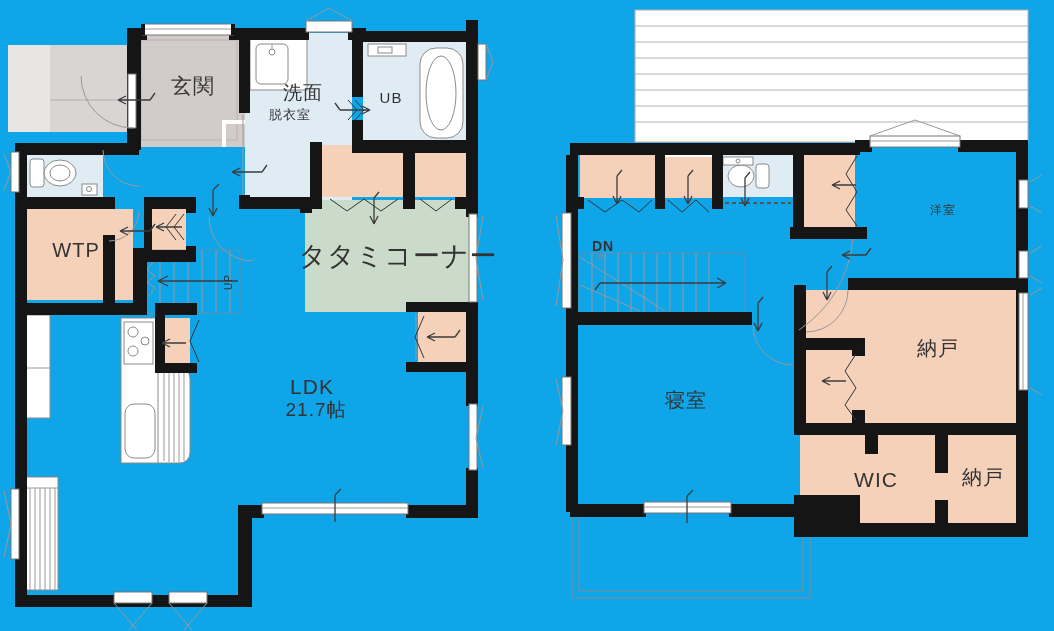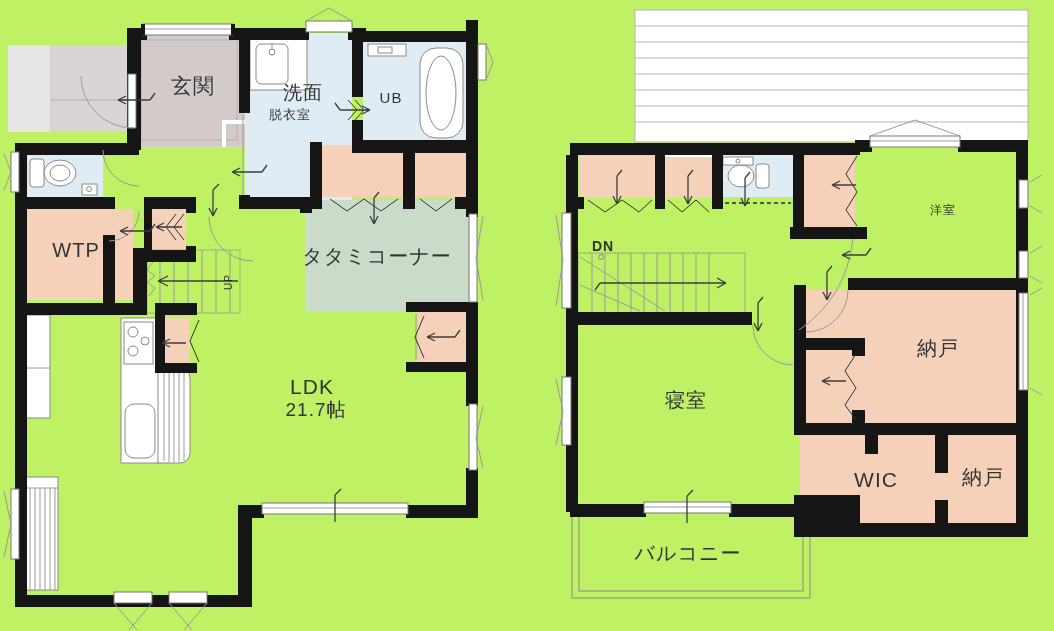--- a/index.html
+++ b/index.html
@@ -1,16 +1,16 @@
 <!DOCTYPE html>
 <html style="--wall: #151515; --peach: #f5d1ba; --blue: #e0ecf4; --green: #cbdbc9; --genkan: #d2cbca; --porch: #d9d5d5; --porchlight: #e8e5e5;"><head>
 <meta charset="utf-8">
 <style>
   html,body{margin:0;padding:0;background:#fff;}
-  #canvas{position:relative;width:1054px;height:631px;background:#bef264;overflow:hidden;
+  #canvas{position:relative;width:1054px;height:631px;background:#0ea5e9;overflow:hidden;
           font-family:"Liberation Sans","DejaVu Sans",sans-serif;}
   #plan-svg{position:absolute;left:0;top:0;}
   .wall{fill:var(--wall);}
   .peach{fill:var(--peach);}
   .blue{fill:var(--blue);}
   .green{fill:var(--green);}
   .genkan{fill:var(--genkan);}
   .porch{fill:var(--porch);}
   .porchlight{fill:var(--porchlight);}
   .fix{fill:#ffffff;stroke:#8a8a8a;stroke-width:1;}
@@ -324,25 +324,24 @@
       <path d="M758,303 L758,331 M758,331 L754,323 M758,331 L762,323 M758,303 L763,297" class="arr"></path>
     </g>
   </g>
 </svg>
 
   <div class="lbl" style="left:193px;top:86px;font-size:21px">玄関</div>
   <div class="lbl" style="left:303px;top:93px;font-size:19px">洗面</div>
   <div class="lbl" style="left:290px;top:115px;font-size:13px">脱衣室</div>
   <div class="lbl" style="left:391px;top:97px;font-size:15px">UB</div>
   <div class="lbl" style="left:76px;top:250px;font-size:20px">WTP</div>
-  <div class="lbl" style="left:377px;top:256px;font-size:20px">タタミコーナー</div>
+  <div class="lbl" style="left:398px;top:256px;font-size:27px">タタミコーナー</div>
   <div class="lbl" style="left:312px;top:387px;font-size:21px">LDK</div>
   <div class="lbl" style="left:316px;top:410px;font-size:19px">21.7帖</div>
   <div class="lbl" style="left:228px;top:282px;font-size:10px;transform:translate(-50%,-50%) rotate(-90deg)">UP</div>
 
   <div class="lbl" style="left:603px;top:246px;font-size:14px;font-weight:bold">DN</div>
   <div class="lbl" style="left:943px;top:210px;font-size:12px">洋室</div>
   <div class="lbl" style="left:938px;top:348px;font-size:20px">納戸</div>
   <div class="lbl" style="left:686px;top:400px;font-size:20px">寝室</div>
   <div class="lbl" style="left:876px;top:480px;font-size:21px">WIC</div>
   <div class="lbl" style="left:983px;top:477px;font-size:20px">納戸</div>
-  <div class="lbl" style="left:688px;top:553px;font-size:20px">バルコニー</div>
 </div>
 
 </body></html>

